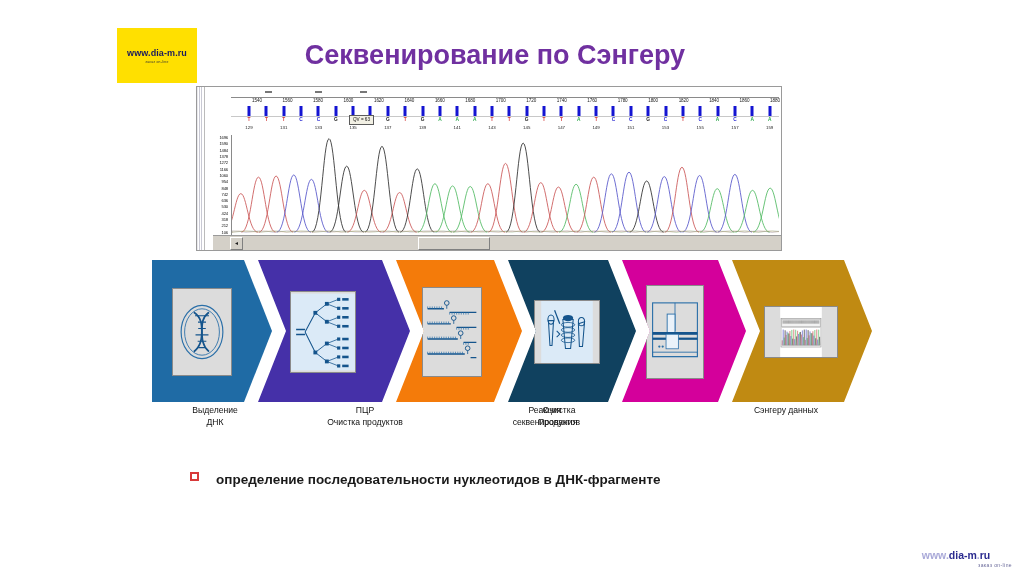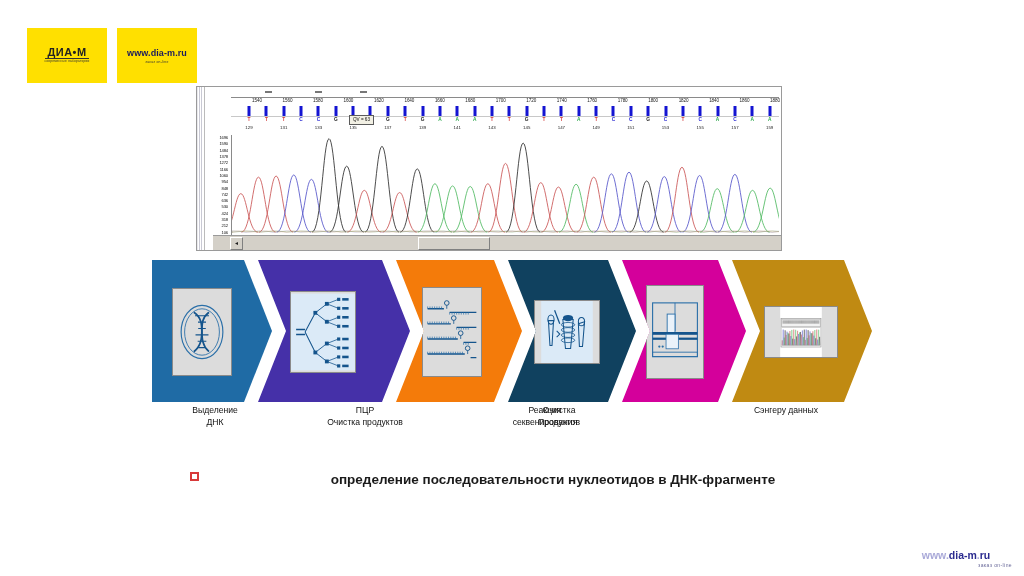--- a/index.html
+++ b/index.html
@@ -142,49 +142,45 @@
   }
   .chev svg{display:block;}
 
   .plabels{position:absolute;left:152px;top:405px;width:720px;height:40px;}
   .plabel{
     position:absolute;text-align:center;font-size:8.6px;color:#111;
     line-height:11.5px;
   }
 
   
-  .bullets{position:absolute;left:190px;top:470px;width:700px;text-align:center;}
+  .bullets{position:absolute;left:190px;top:470px;width:700px;}
   .bullet{position:relative;margin-bottom:22px;padding-left:26px;}
   .bsq{
     position:absolute;left:0;top:2px;width:9px;height:9px;
     border:2px solid #D83A3A;box-sizing:border-box;background:#fff;
   }
   .btext{font-size:13.5px;font-weight:bold;color:#1a1a1a;letter-spacing:0px;}
 
   
   #wm{position:absolute;right:8px;bottom:8px;width:120px;text-align:center;}
   .wm-main{font-size:10.5px;font-weight:bold;color:#2b2b8f;letter-spacing:0px;}
   .wm-main .light{color:#a9a9d8;font-weight:bold;}
   .wm-sub{font-size:5px;color:#6a6a9a;letter-spacing:.4px;margin-top:1px;text-align:right;padding-right:4px;}
 </style>
 </head>
 <body>
 
 <div class="slide">
 
-  <div class="logo-box" id="logo-a">
-    <div class="logo-a-text">ДИА•М</div>
-    <div class="logo-a-rule"></div>
-    <div class="logo-a-sub">современные лаборатории</div>
-  </div>
   <div class="logo-box" id="logo-b">
     <div class="logo-b-text">www.dia-m.ru</div>
     <div class="logo-b-sub">заказ on-line</div>
   </div>
 
+  <div id="title">Секвенирование по Сэнгеру</div>
 
   <div id="chromo">
     <div class="chr-leftgrip"></div>
     <div class="chr-inner">
 
       <div class="chr-toprow">
         <div class="tick" style="left:60px"></div>
         <div class="tick" style="left:110px"></div>
         <div class="tick" style="left:155px"></div>
       </div>

